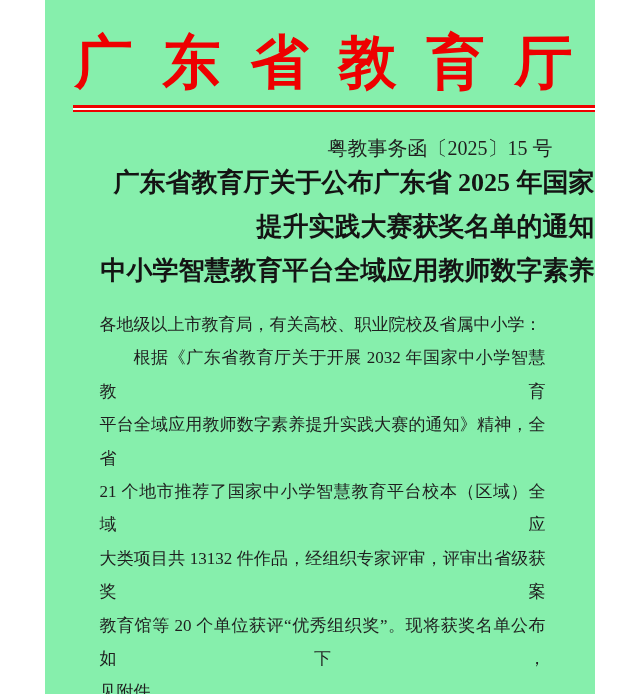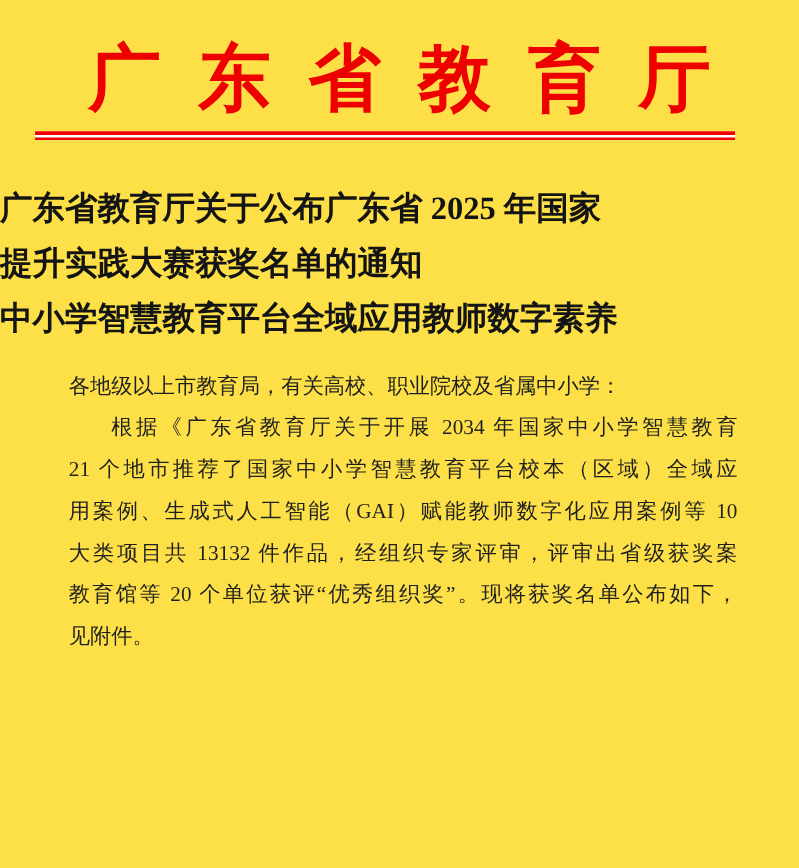--- a/index.html
+++ b/index.html
@@ -2,24 +2,24 @@
 <html><head>
 <meta charset="utf-8">
 <style>
   html, body {
     margin: 0;
     padding: 0;
     background: #ffffff;
   }
   .page {
     position: relative;
-    width: 639px;
+    width: 550px;
     height: 694px;
     margin: 0 auto;
-    background: #fde047;
+    background: #86efac;
     overflow: hidden;
     font-family: "Liberation Serif", "DejaVu Serif", serif;
     color: #1f1f1f;
   }
   
   .agency-title {
     margin: 28px 0 0 0;
     font-size: 58px;
     line-height: 70px;
     font-weight: bold;
@@ -41,22 +41,21 @@
     margin-top: 23px;
     padding-right: 42px;
     text-align: right;
     font-size: 20px;
     line-height: 26px;
     color: #1f1f1f;
     white-space: nowrap;
   }
   
   .notice-title {
-    margin-top: 33px;
-    text-align: left;
+    text-align: right;
     font-weight: bold;
     font-size: 26px;
     line-height: 44px;
     color: #141414;
   }
   
   .body-text {
     margin: 15px 49px 0 55px; 
     font-size: 17px;
     line-height: 33.4px;
@@ -74,31 +73,32 @@
   }
 </style>
 </head>
 <body>
 
 <div class="page">
 
   <div>
     <h1 class="agency-title">广东省教育厅</h1>
     <div class="red-divider"></div>
+    <div class="doc-number">粤教事务函〔2025〕15 号</div>
   </div>
 
   <div class="notice-title">
     <div>广东省教育厅关于公布广东省 2025 年国家</div>
     <div>提升实践大赛获奖名单的通知</div>
     <div>中小学智慧教育平台全域应用教师数字素养</div>
   </div>
 
   <div class="body-text">
     <div class="body-line">各地级以上市教育局，有关高校、职业院校及省属中小学：</div>
-    <div class="body-line fill indent">根据《广东省教育厅关于开展 2034 年国家中小学智慧教育</div>
+    <div class="body-line fill indent">根据《广东省教育厅关于开展 2032 年国家中小学智慧教育</div>
+    <div class="body-line fill">平台全域应用教师数字素养提升实践大赛的通知》精神，全省</div>
     <div class="body-line fill">21 个地市推荐了国家中小学智慧教育平台校本（区域）全域应</div>
-    <div class="body-line fill">用案例、生成式人工智能（GAI）赋能教师数字化应用案例等 10</div>
     <div class="body-line fill">大类项目共 13132 件作品，经组织专家评审，评审出省级获奖案</div>
     <div class="body-line fill">教育馆等 20 个单位获评“优秀组织奖”。现将获奖名单公布如下，</div>
     <div class="body-line">见附件。</div>
   </div>
 
 </div>
 
 </body></html>

